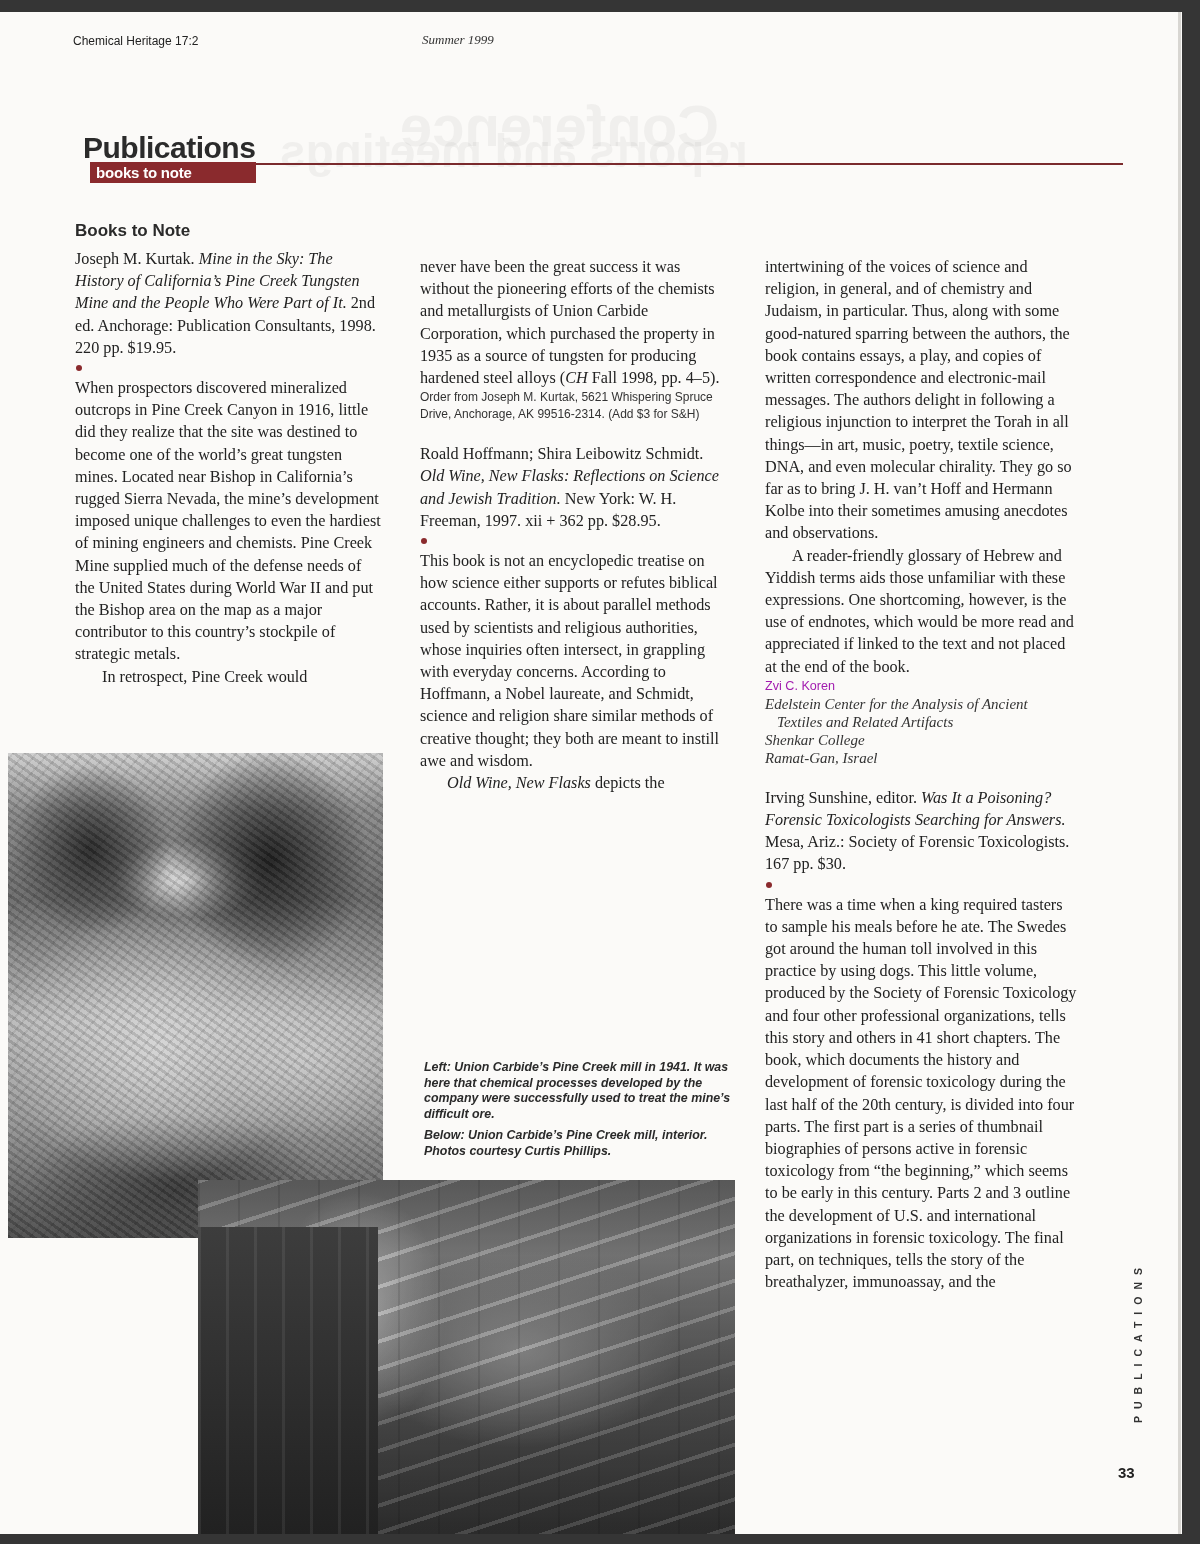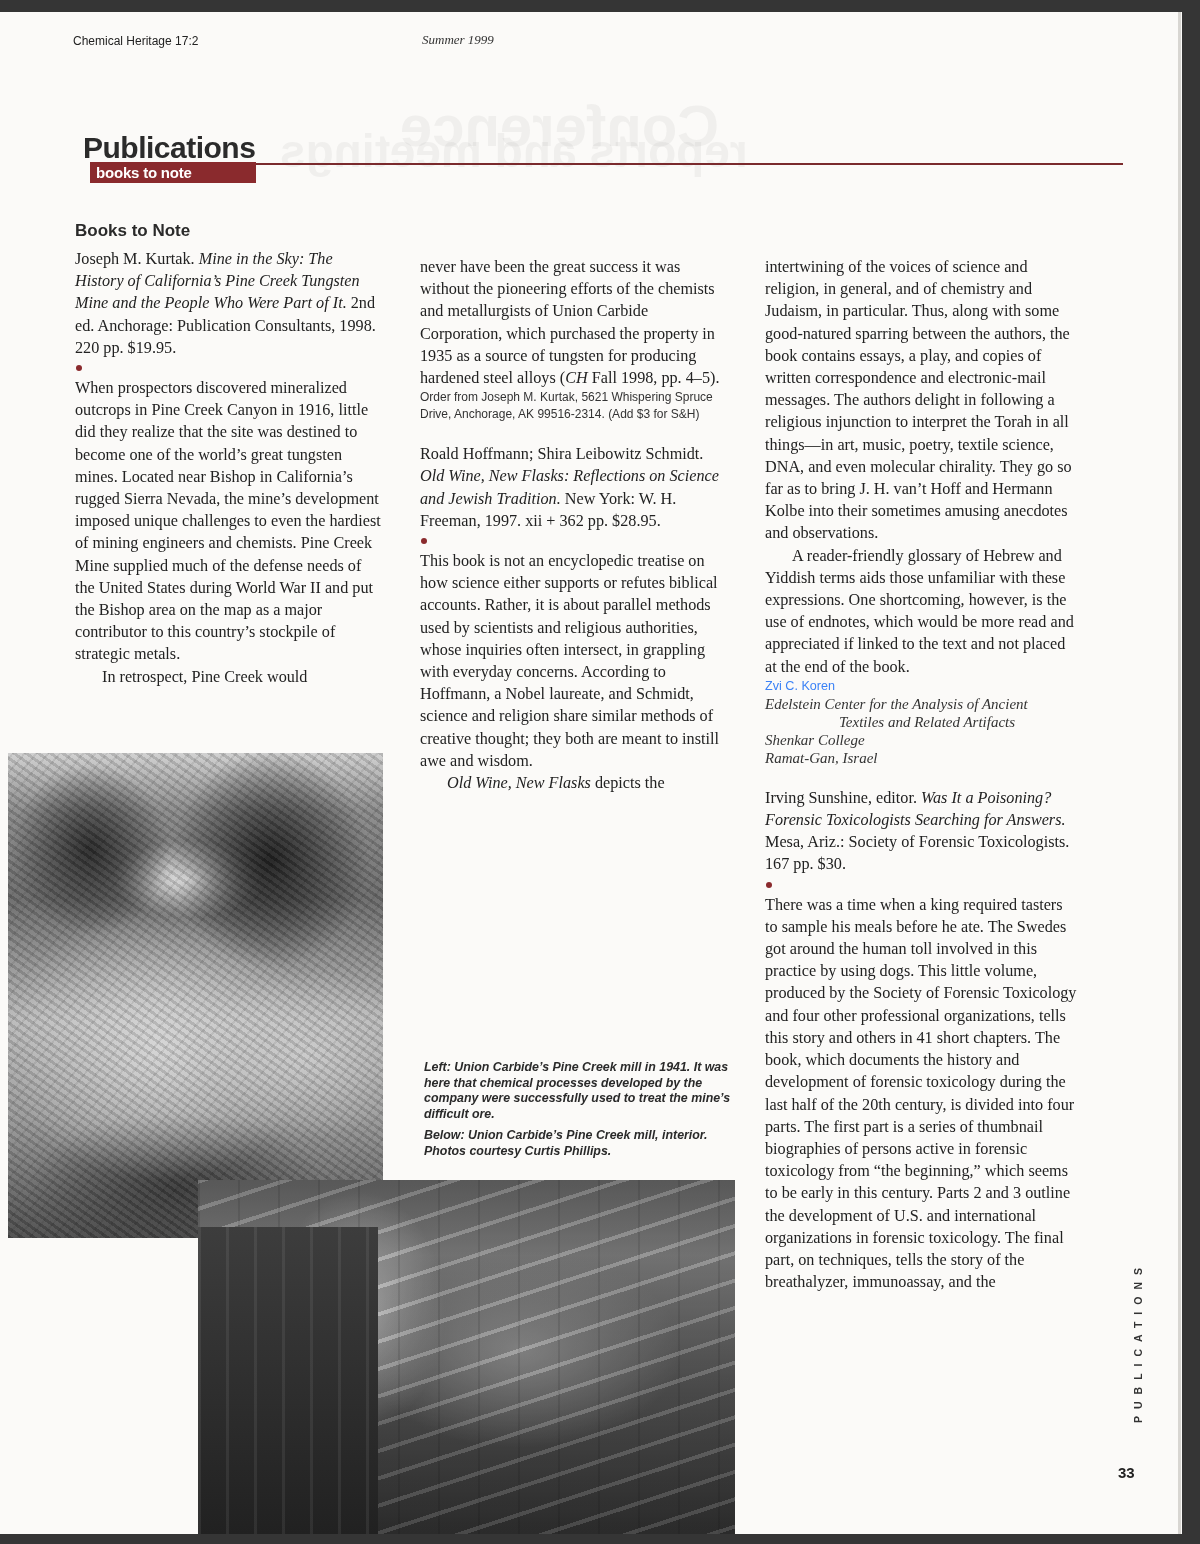--- a/index.html
+++ b/index.html
@@ -68,25 +68,25 @@
     .bullet {
       display: block; width: 6px; height: 6px; border-radius: 50%;
       background: #8a2a2d; margin: 6px 0 6px 1px;
     }
     .order {
       font-family: "Liberation Sans", sans-serif; font-size: 12px; line-height: 17px;
       color: #333; margin: 4px 0 0 0;
     }
     .spacer { height: 20px; }
     .sig-name {
-      font-family: "Liberation Sans", sans-serif; font-size: 12.6px; color: #3b82f6;
+      font-family: "Liberation Sans", sans-serif; font-size: 12.6px; color: #a21caf;
       margin: 10px 0 1px 0; line-height: 17px;
     }
     .sig-line { font-style: italic; font-size: 15px; line-height: 18px; margin: 0; color: #333; }
-    .sig-line.hang { padding-left: 12px; text-align: center; }
+    .sig-line.hang { padding-left: 12px; }
     
     .photo {
       position: absolute; overflow: hidden;
       background: #777;
     }
     .photo-mountain {
       left: 8px; top: 741px; width: 375px; height: 485px;
       background:
         radial-gradient(ellipse 30% 25% at 22% 20%, #2a2a2a 0%, rgba(40,40,40,0) 70%),
         radial-gradient(ellipse 35% 30% at 70% 22%, #1f1f1f 0%, rgba(30,30,30,0) 75%),

